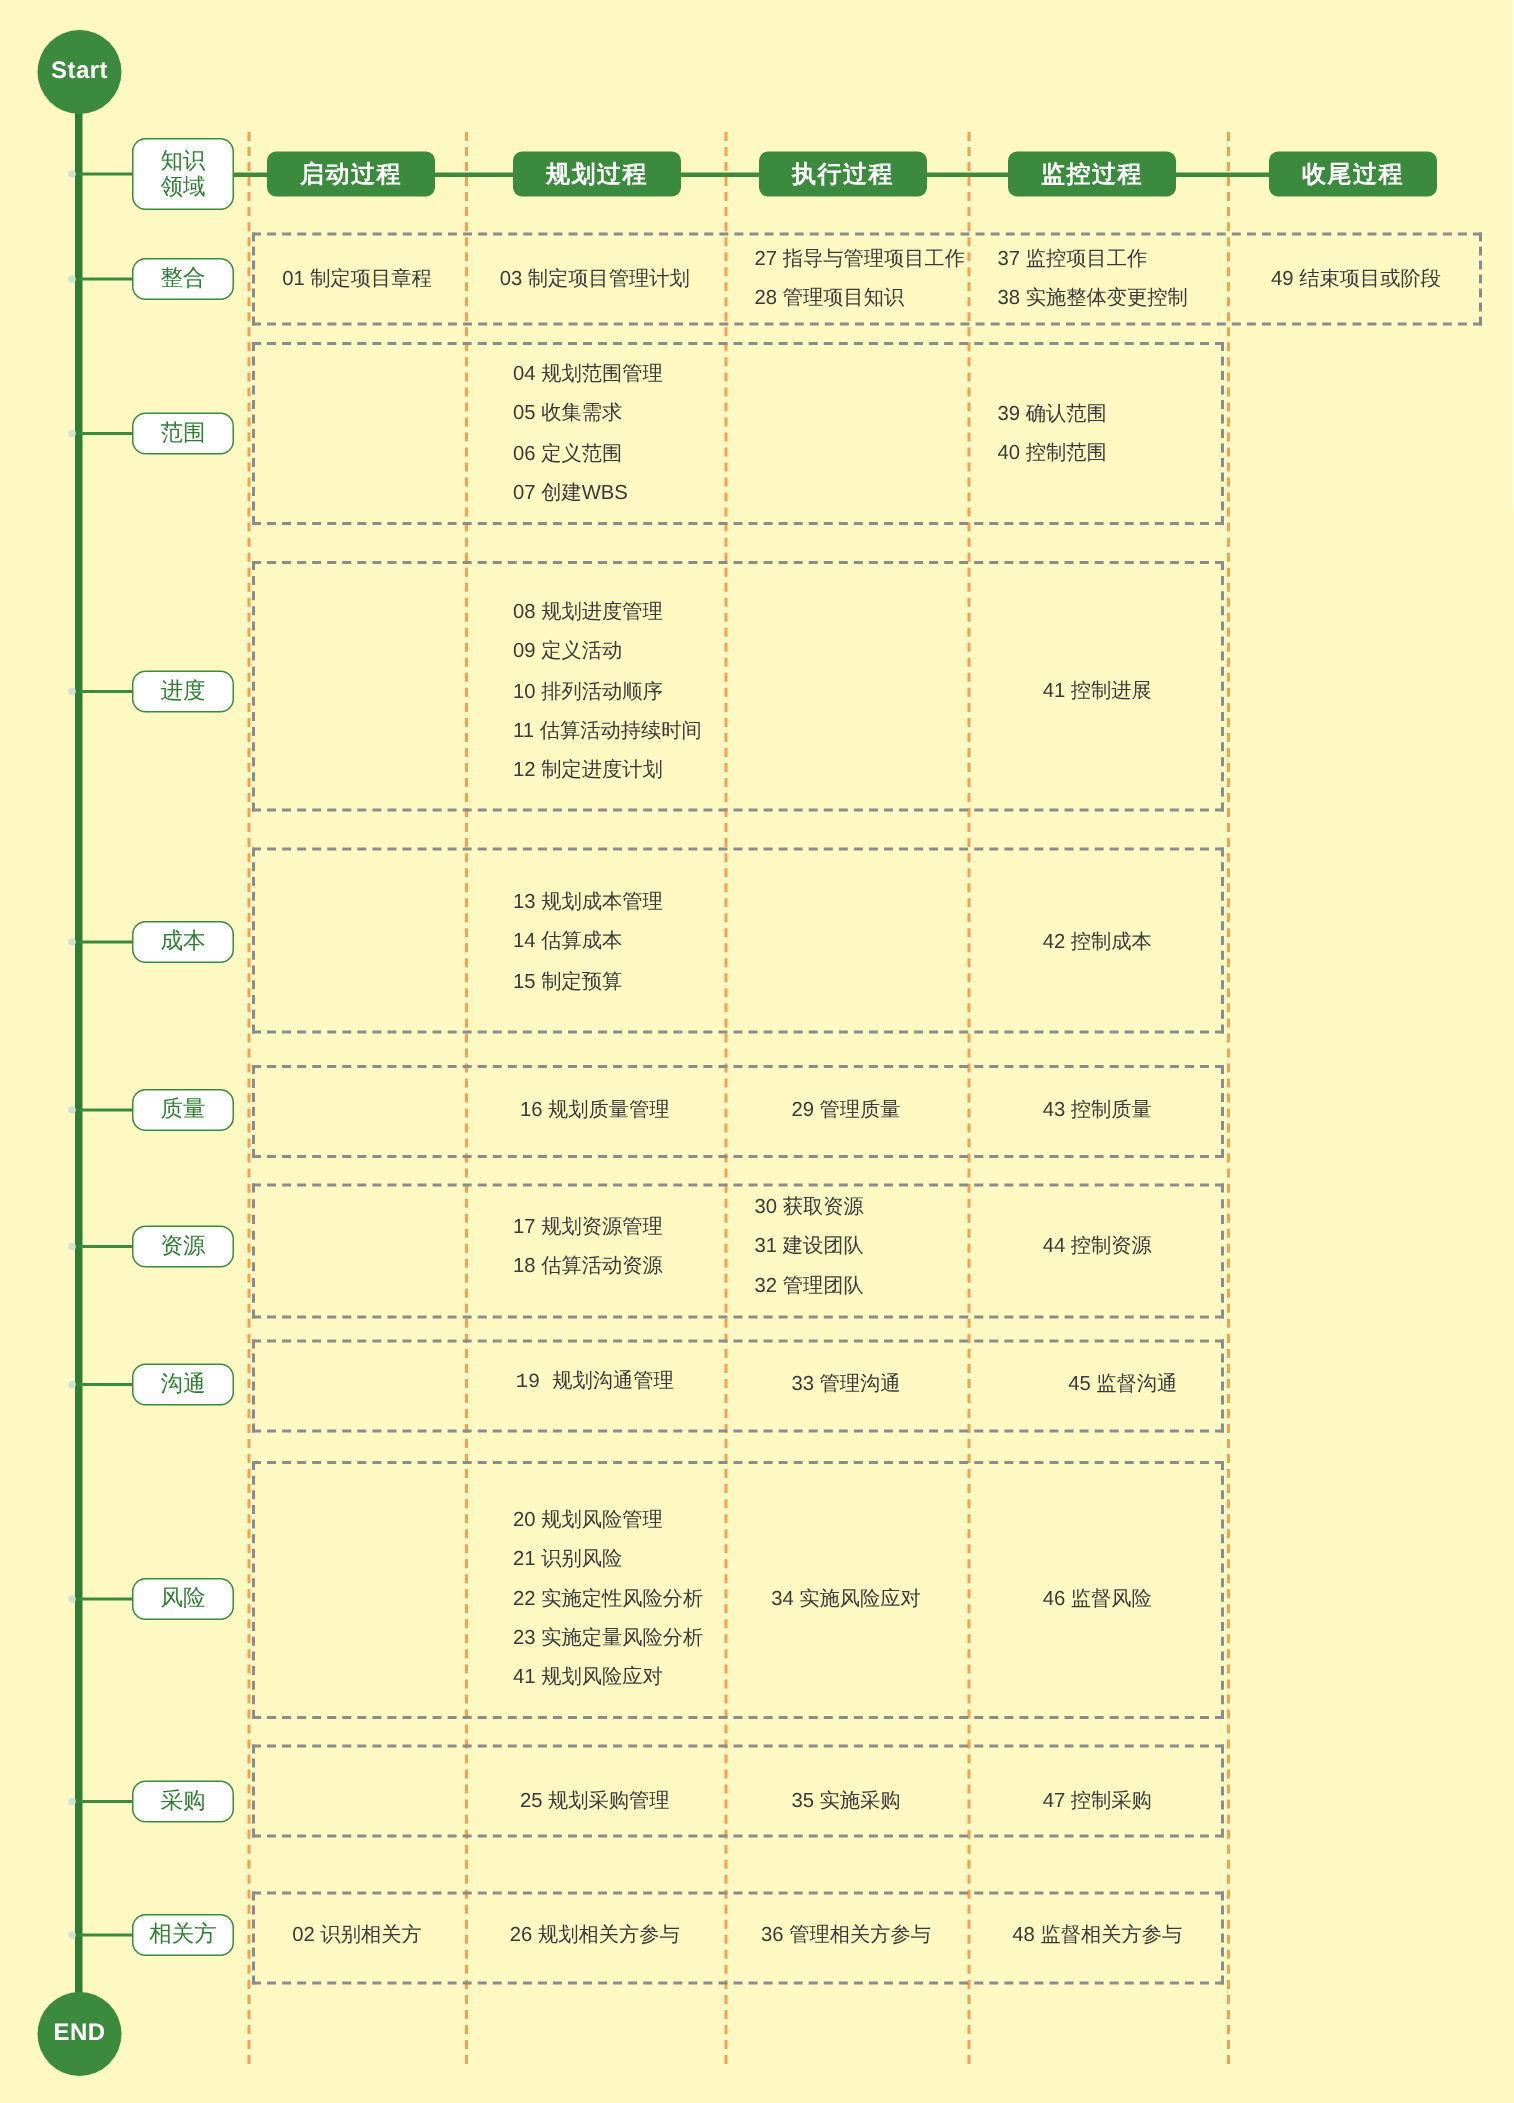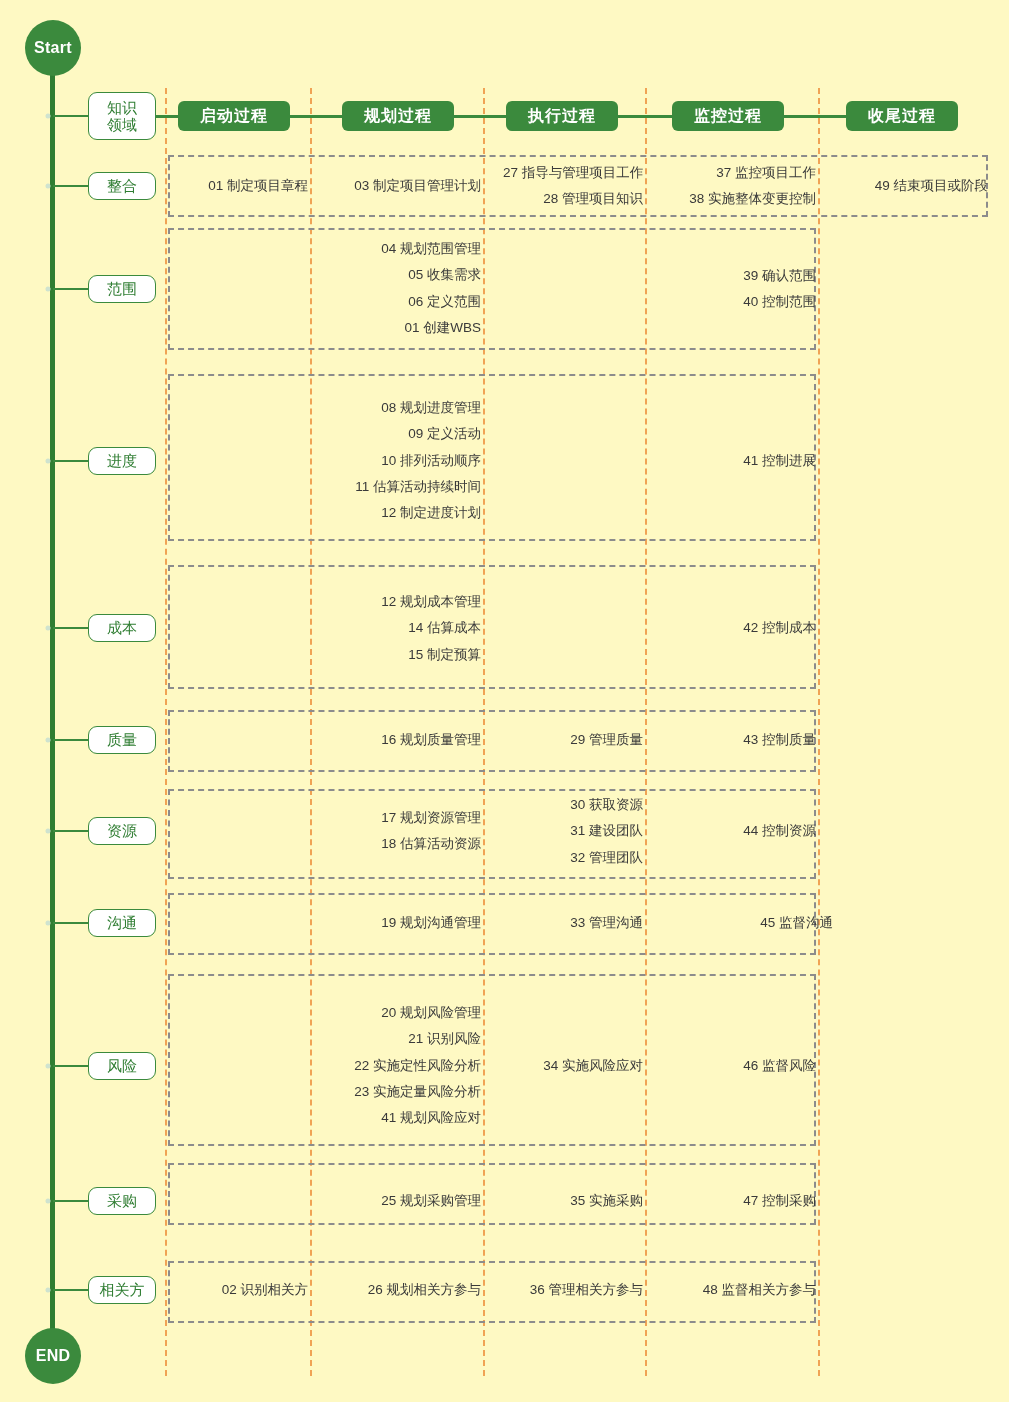--- a/index.html
+++ b/index.html
@@ -117,21 +117,21 @@
     border: 2px dashed #8c8c8c;
     background: transparent;
   }
   .cell {
     position: absolute;
     font-size: 13.5px;
     color: #3a3a3a;
     line-height: 1.95;
     white-space: nowrap;
   }
-  .cell .item { display: block; text-align: right; }
+  .cell .item { display: block; }
   .cell.center { text-align: center; }
   .cell.left   { text-align: left; }
 </style>
 </head>
 <body>
 
 <div id="root">
 
   <div class="spine"></div>
 
@@ -223,38 +223,38 @@
         <span class="item">37 监控项目工作</span>
         <span class="item">38 实施整体变更控制</span>
       </div>
       <div class="cell center" style="left: 820px; width: 168px; top: 186px; transform: translateY(-50%);">
         <span class="item">49 结束项目或阶段</span>
       </div>
       <div class="cell left" style="left: 312px; width: 169px; top: 289px; transform: translateY(-50%); padding-left: 30px;">
         <span class="item">04 规划范围管理</span>
         <span class="item">05 收集需求</span>
         <span class="item">06 定义范围</span>
-        <span class="item">01 创建WBS</span>
+        <span class="item">07 创建WBS</span>
       </div>
       <div class="cell left" style="left: 647px; width: 169px; top: 289px; transform: translateY(-50%); padding-left: 18px;">
         <span class="item">39 确认范围</span>
         <span class="item">40 控制范围</span>
       </div>
       <div class="cell left" style="left: 312px; width: 169px; top: 461px; transform: translateY(-50%); padding-left: 30px;">
         <span class="item">08 规划进度管理</span>
         <span class="item">09 定义活动</span>
         <span class="item">10 排列活动顺序</span>
         <span class="item">11 估算活动持续时间</span>
         <span class="item">12 制定进度计划</span>
       </div>
       <div class="cell center" style="left: 647px; width: 169px; top: 461px; transform: translateY(-50%);">
         <span class="item">41 控制进展</span>
       </div>
       <div class="cell left" style="left: 312px; width: 169px; top: 628px; transform: translateY(-50%); padding-left: 30px;">
-        <span class="item">12 规划成本管理</span>
+        <span class="item">13 规划成本管理</span>
         <span class="item">14 估算成本</span>
         <span class="item">15 制定预算</span>
       </div>
       <div class="cell center" style="left: 647px; width: 169px; top: 628px; transform: translateY(-50%);">
         <span class="item">42 控制成本</span>
       </div>
       <div class="cell center" style="left: 312px; width: 169px; top: 740px; transform: translateY(-50%);">
         <span class="item">16 规划质量管理</span>
       </div>
       <div class="cell center" style="left: 485px; width: 158px; top: 740px; transform: translateY(-50%);">
@@ -268,21 +268,21 @@
         <span class="item">18 估算活动资源</span>
       </div>
       <div class="cell left" style="left: 485px; width: 158px; top: 831px; transform: translateY(-50%); padding-left: 18px;">
         <span class="item">30 获取资源</span>
         <span class="item">31 建设团队</span>
         <span class="item">32 管理团队</span>
       </div>
       <div class="cell center" style="left: 647px; width: 169px; top: 831px; transform: translateY(-50%);">
         <span class="item">44 控制资源</span>
       </div>
-      <div class="cell center" style="left: 312px; width: 169px; top: 923px; transform: translateY(-50%);">
+      <div class="cell center" style="left: 312px; width: 169px; top: 923px; transform: translateY(-50%); font-family: Liberation Mono, monospace;">
         <span class="item">19 规划沟通管理</span>
       </div>
       <div class="cell center" style="left: 485px; width: 158px; top: 923px; transform: translateY(-50%);">
         <span class="item">33 管理沟通</span>
       </div>
       <div class="cell center" style="left: 664px; width: 169px; top: 923px; transform: translateY(-50%);">
         <span class="item">45 监督沟通</span>
       </div>
       <div class="cell left" style="left: 312px; width: 169px; top: 1066px; transform: translateY(-50%); padding-left: 30px;">
         <span class="item">20 规划风险管理</span>

